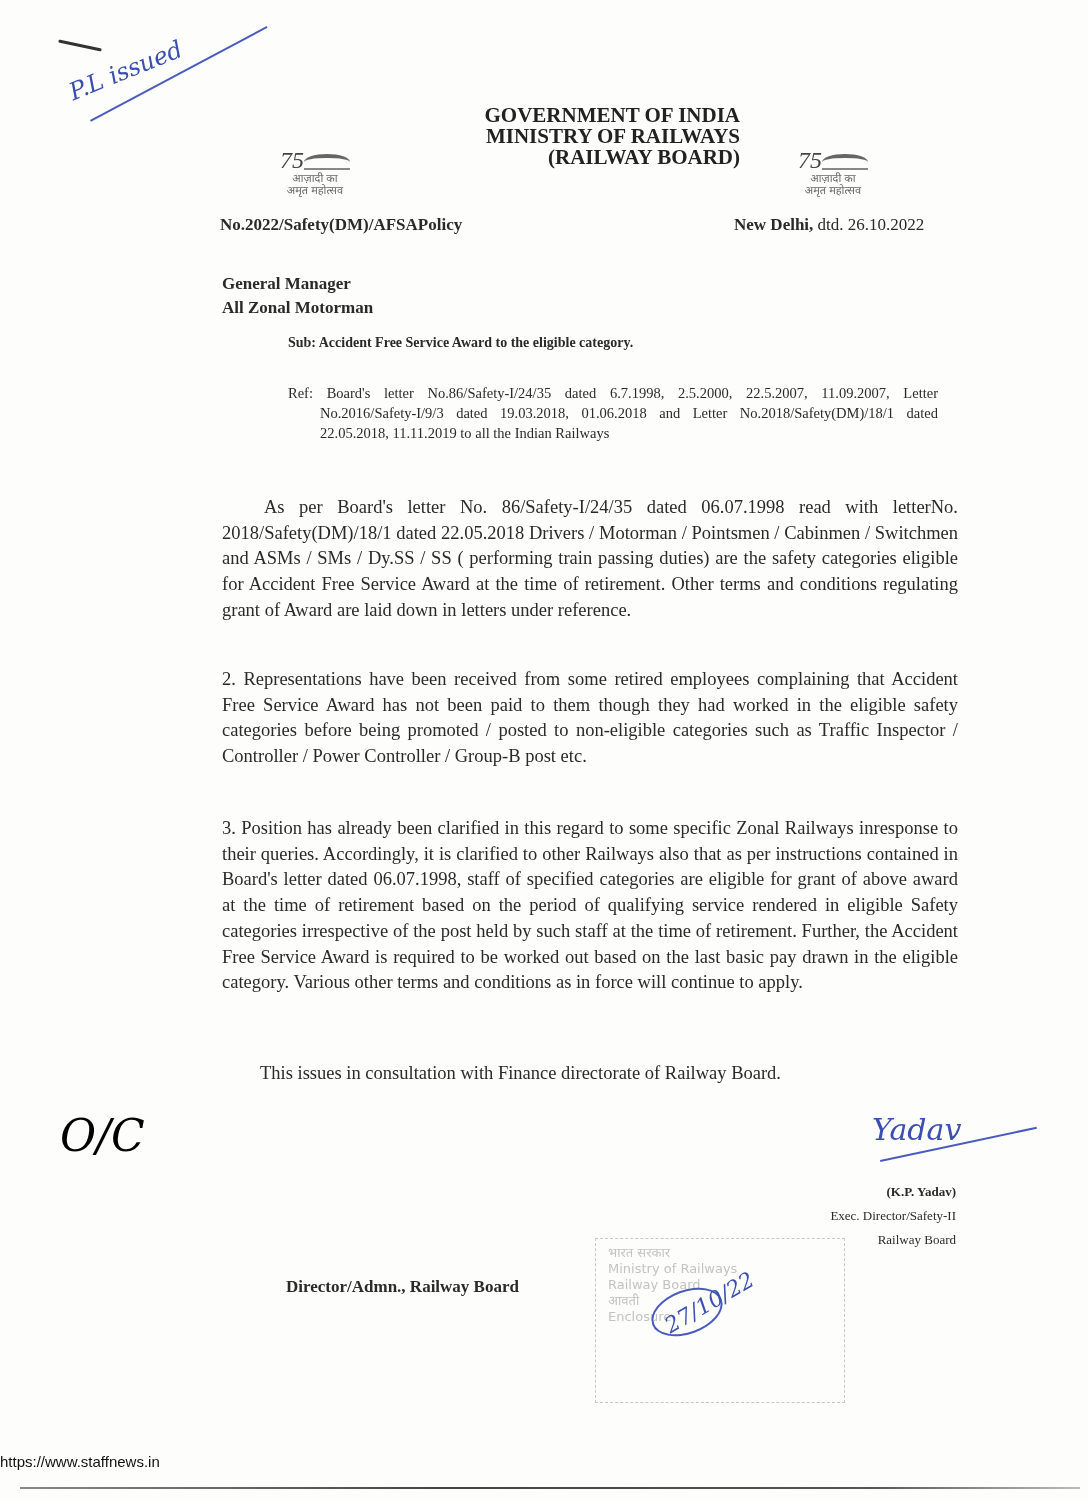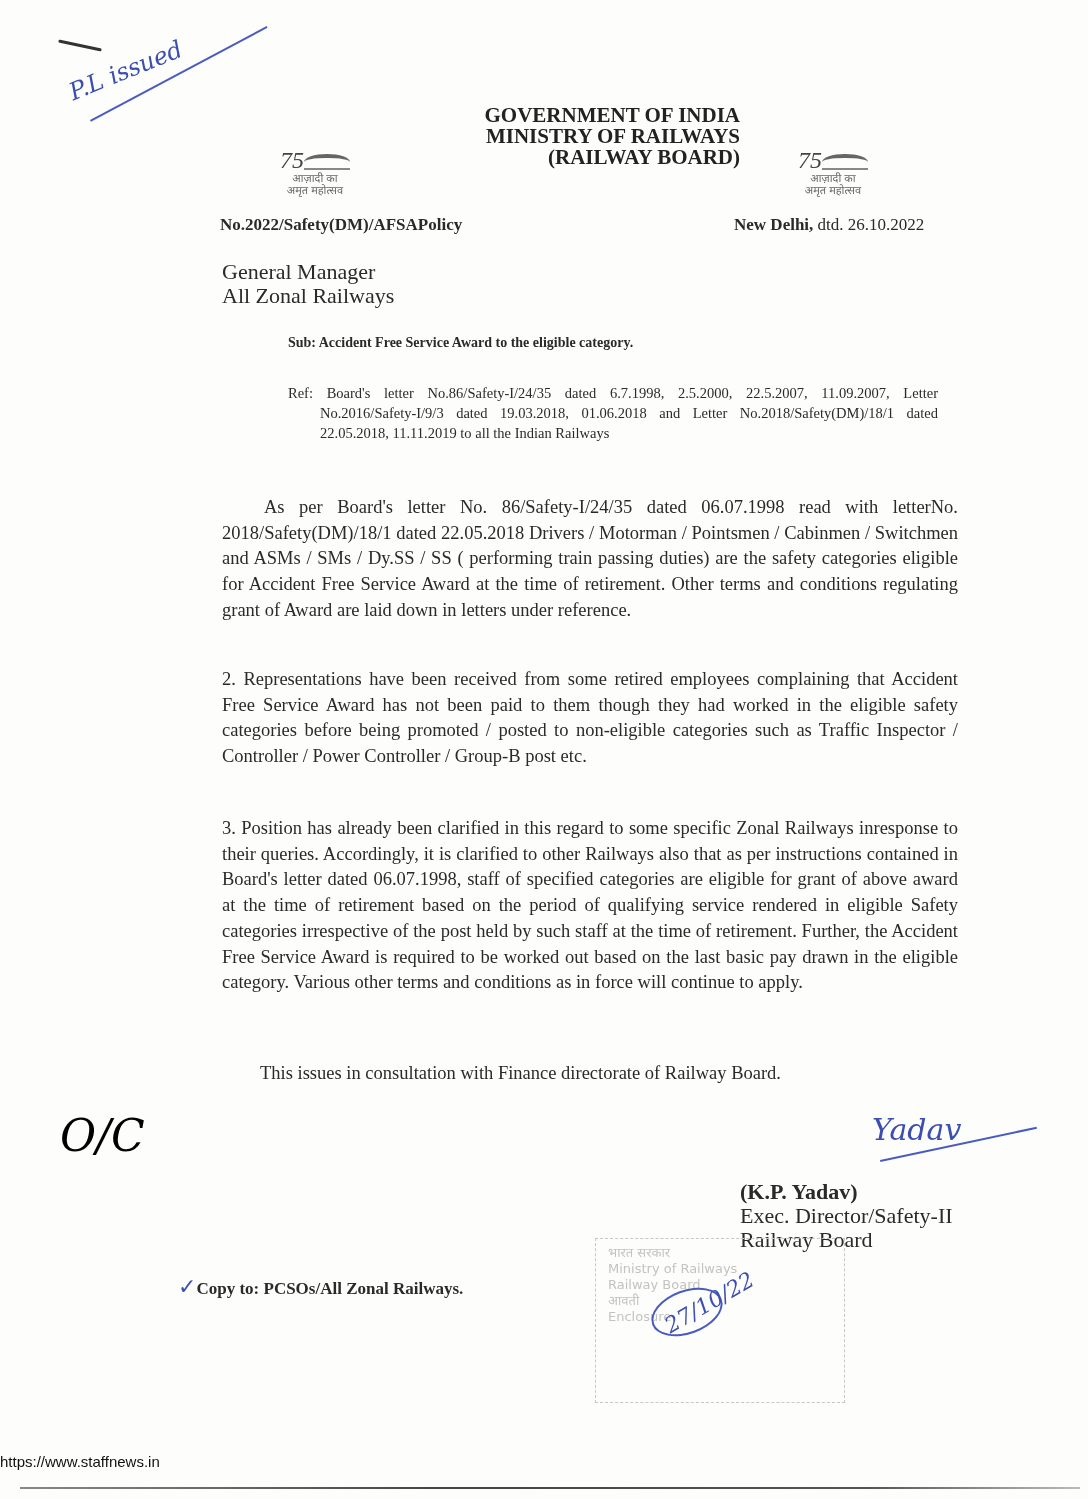--- a/index.html
+++ b/index.html
@@ -15,33 +15,33 @@
   .handnote-line { left: 90px; top: 120px; width: 200px; height: 1.5px; background: #4a5bbf; transform: rotate(-28deg); transform-origin: left top; }
   .logo { width: 90px; text-align: center; color: #555; }
   .logo .mark { display: block; font-size: 24px; line-height: 24px; font-style: italic; color: #444; margin-top: 44px; }
   .logo .mark .wave { display: inline-block; width: 46px; height: 10px; border-top: 4px solid #666; border-bottom: 2px solid #888; border-radius: 50% 50% 0 0; vertical-align: middle; }
   .logo .tag { font-size: 11px; line-height: 12px; font-family: Liberation Sans, sans-serif; color: #666; }
   .logo-left { left: 270px; top: 104px; }
   .logo-right { left: 788px; top: 104px; }
   .header { left: 440px; top: 105px; width: 300px; text-align: right; font-weight: bold; font-size: 21px; line-height: 21px; color: #222; }
   .ref-no { left: 220px; top: 215px; font-weight: bold; font-size: 17px; }
   .date { left: 734px; top: 215px; font-weight: bold; font-size: 17px; }
-  .addressee { left: 222px; top: 260px; font-weight: normal; font-size: 22px; line-height: 24px; }
+  .addressee { left: 222px; top: 272px; font-weight: bold; font-size: 17px; line-height: 24px; }
   .subject { left: 288px; top: 335px; font-weight: bold; font-size: 14px; }
   .refblock { left: 288px; top: 383px; width: 650px; font-size: 14.5px; line-height: 20px; text-align: justify; }
   .refblock .hang { padding-left: 32px; text-indent: -32px; }
   .para { left: 222px; width: 736px; font-size: 18.5px; line-height: 25.7px; text-align: justify; }
   .p1 { top: 495px; text-indent: 42px; }
   .p2 { top: 667px; }
   .p3 { top: 816px; }
   .closing { left: 260px; top: 1063px; font-size: 18.5px; }
   .oc { left: 60px; top: 1110px; font-family: "DejaVu Serif", serif; font-style: italic; color: #000000; font-size: 44px; }
   .sig-scrawl { left: 872px; top: 1112px; font-family: "DejaVu Serif", serif; font-style: italic; color: #3b4fb0; font-size: 30px; }
   .sig-line { left: 880px; top: 1160px; width: 160px; height: 1.5px; background: #4a5bbf; transform: rotate(-12deg); transform-origin: left top; }
-  .sig-block { left: 740px; top: 1180px; width: 216px; font-size: 22px; line-height: 24px; }
+  .sig-block { left: 740px; top: 1180px; width: 216px; text-align: right; font-size: 13px; line-height: 24px; }
   .sig-block .name { font-weight: bold; }
   .copy { left: 178px; top: 1275px; font-weight: bold; font-size: 17px; line-height: 24px; }
   .copy .check { color: #3b4fb0; font-size: 22px; font-weight: normal; }
   .copy .l2 { padding-left: 108px; }
   .stamp { left: 595px; top: 1238px; width: 250px; height: 165px; border: 1px dashed #c7c7c7; color: #c3c3c3; font-family: "DejaVu Sans", sans-serif; font-size: 13px; line-height: 16px; padding: 6px 12px; box-sizing: border-box; }
   .stamp-hand { left: 650px; top: 1290px; width: 70px; height: 40px; border: 2px solid #4a5bbf; border-radius: 50%; transform: rotate(-20deg); }
   .stamp-date { left: 660px; top: 1290px; color: #3b4fb0; font-family: "DejaVu Serif", serif; font-style: italic; font-size: 22px; transform: rotate(-30deg); }
   .footer-url { left: 0; width: 1088px; top: 1453px; text-align: left; font-family: "Liberation Sans", "DejaVu Sans", sans-serif; font-size: 15px; color: #111; }
   .footer-rule { left: 20px; top: 1487px; width: 1060px; height: 2px; background: linear-gradient(to right, #888, #444 40%, #555 80%, #bbb); }
 </style>
@@ -68,21 +68,21 @@
   <span class="mark"><span>75</span><span class="wave"></span></span>
   <div class="tag">आज़ादी का</div>
   <div class="tag">अमृत महोत्सव</div>
 </div>
 
 <div class="abs ref-no">No.2022/Safety(DM)/AFSAPolicy</div>
 <div class="abs date"><span>New Delhi,</span><span style="font-weight:normal"> dtd. 26.10.2022</span></div>
 
 <div class="abs addressee">
   <div>General Manager</div>
-  <div>All Zonal Railways</div>
+  <div>All Zonal Motorman</div>
 </div>
 
 <div class="abs subject">Sub:  Accident Free Service Award to the eligible category.</div>
 
 <div class="abs refblock">
   <div class="hang">Ref:  Board's letter No.86/Safety-I/24/35 dated 6.7.1998, 2.5.2000, 22.5.2007, 11.09.2007, Letter No.2016/Safety-I/9/3 dated 19.03.2018, 01.06.2018 and Letter No.2018/Safety(DM)/18/1 dated 22.05.2018, 11.11.2019 to all the Indian Railways</div>
 </div>
 
 <div class="abs para p1">As per Board's letter No. 86/Safety-I/24/35 dated 06.07.1998 read with letterNo. 2018/Safety(DM)/18/1 dated 22.05.2018 Drivers / Motorman / Pointsmen / Cabinmen / Switchmen and ASMs / SMs / Dy.SS / SS ( performing train passing duties) are the safety categories eligible for Accident Free Service Award at the time of retirement. Other terms and conditions regulating grant of Award are laid down in letters under reference.</div>
 <div class="abs para p2">2.    Representations have been received from some retired employees complaining that Accident Free Service Award has not been paid to them though they had worked in the eligible safety categories before being promoted / posted to non-eligible categories such as Traffic Inspector / Controller / Power Controller / Group-B post etc.</div>
@@ -105,17 +105,17 @@
   <div>भारत सरकार</div>
   <div>Ministry of Railways</div>
   <div>Railway Board</div>
   <div>आवती</div>
   <div>Enclosure</div>
 </div>
 <div class="abs stamp-hand"></div>
 <div class="abs stamp-date">27/10/22</div>
 
 <div class="abs copy">
-  <div><span class="check">✓</span><span>Copy to: PCSOs/All Zonal Railways.</span></div>
+  <div class="l2">Director/Admn., Railway Board</div>
 </div>
 
 <div class="abs footer-url">https://www.staffnews.in</div>
 <div class="abs footer-rule"></div>
 
 </body></html>

